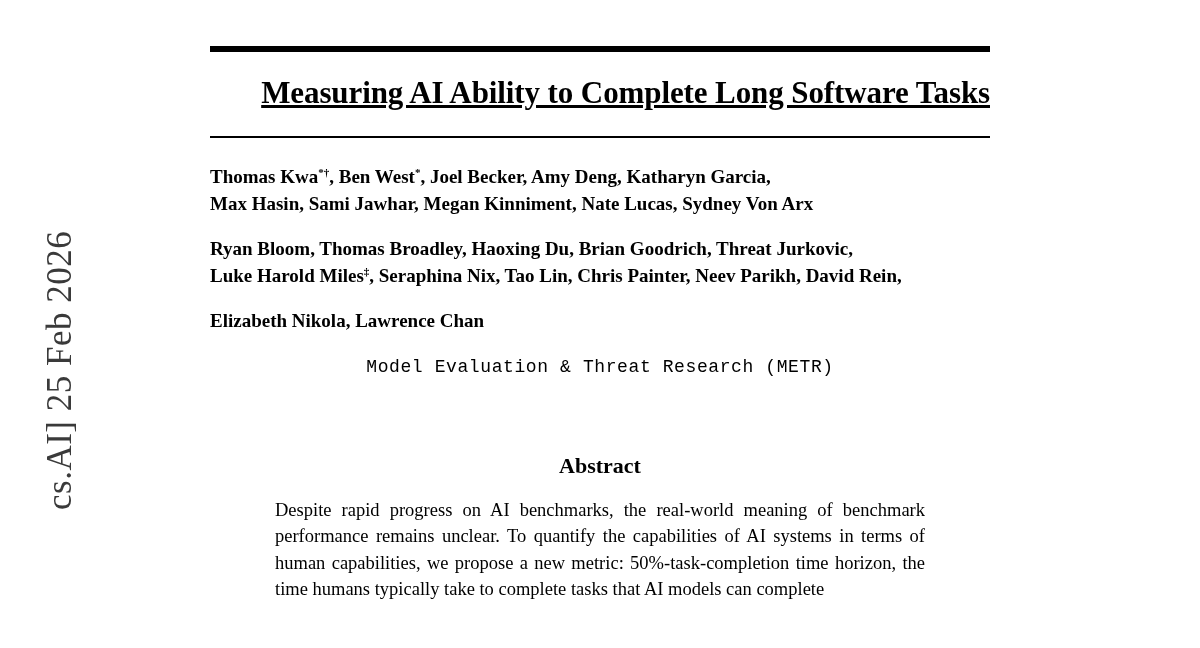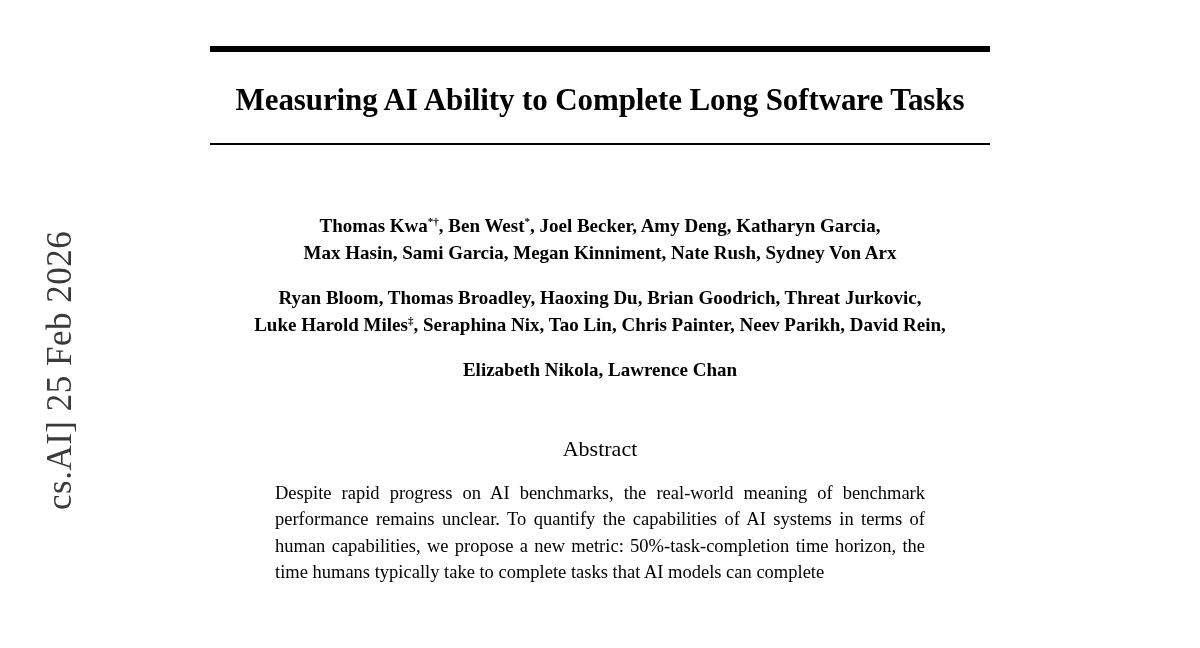--- a/index.html
+++ b/index.html
@@ -55,38 +55,39 @@
   }
 
   .rule-top {
     margin-top: 46px;
     height: 6px;
     background: #000000;
     width: 780px;
   }
 
   .title {
-    margin-top: 28px;
+    margin-top: 21px;
     font-size: 31px;
     font-weight: bold;
     line-height: 1.26;
-    text-align: center;
+    text-align: right;
     letter-spacing: -0.1px;
+    text-decoration: underline;
   }
 
   .rule-bottom {
     margin-top: 24px;
     height: 2px;
     background: #000000;
     width: 780px;
   }
 
   .authors {
-    margin-top: 68px;
-    text-align: center;
+    margin-top: 26px;
+    text-align: left;
     font-size: 19px;
     font-weight: bold;
     line-height: 1.42;
   }
   .authors .block {
     margin-bottom: 18px;
   }
   .authors .block:last-child {
     margin-bottom: 0;
   }
@@ -99,24 +100,24 @@
 
   .affiliation {
     margin-top: 22px;
     text-align: center;
     font-family: "Liberation Mono", monospace;
     font-size: 18px;
     letter-spacing: 0.6px;
   }
 
   .abstract-heading {
-    margin-top: 52px;
+    margin-top: 76px;
     text-align: center;
     font-size: 22px;
-    font-weight: normal;
+    font-weight: bold;
   }
 
   .abstract-body {
     margin: 18px auto 0 auto;
     width: 650px;
     font-size: 18.5px;
     line-height: 1.43;
     text-align: justify;
   }
   .abstract-body .it {
@@ -134,30 +135,31 @@
 
     <div class="rule-top"></div>
 
     <div class="title">Measuring AI Ability to Complete Long Software Tasks</div>
 
     <div class="rule-bottom"></div>
 
     <div class="authors">
       <div class="block">
         <div><span>Thomas Kwa<sup>*†</sup>, Ben West<sup>*</sup>, Joel Becker, Amy Deng, Katharyn Garcia,</span></div>
-        <div><span>Max Hasin, Sami Garcia, Megan Kinniment, Nate Rush, Sydney Von Arx</span></div>
+        <div><span>Max Hasin, Sami Jawhar, Megan Kinniment, Nate Lucas, Sydney Von Arx</span></div>
       </div>
       <div class="block">
         <div><span>Ryan Bloom, Thomas Broadley, Haoxing Du, Brian Goodrich, Threat Jurkovic,</span></div>
         <div><span>Luke Harold Miles<sup>‡</sup>, Seraphina Nix, Tao Lin, Chris Painter, Neev Parikh, David Rein,</span></div>
       </div>
       <div class="block">
         <div><span>Elizabeth Nikola, Lawrence Chan</span></div>
       </div>
     </div>
 
+    <div class="affiliation">Model Evaluation &amp; Threat Research (METR)</div>
 
     <div class="abstract-heading">Abstract</div>
 
     <div class="abstract-body"><span>Despite rapid progress on AI benchmarks, the real-world meaning of benchmark performance remains unclear. To quantify the capabilities of AI systems in terms of human capabilities, we propose a new metric: </span><span class="it">50%-task-completion time horizon</span><span>, the time humans typically take to complete tasks that AI models can complete</span></div>
 
   </div>
 </div>
 
 </body></html>

